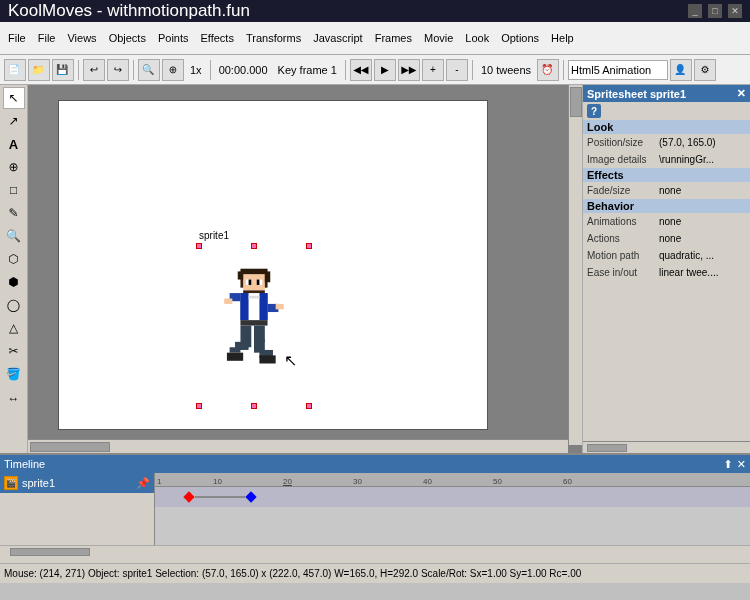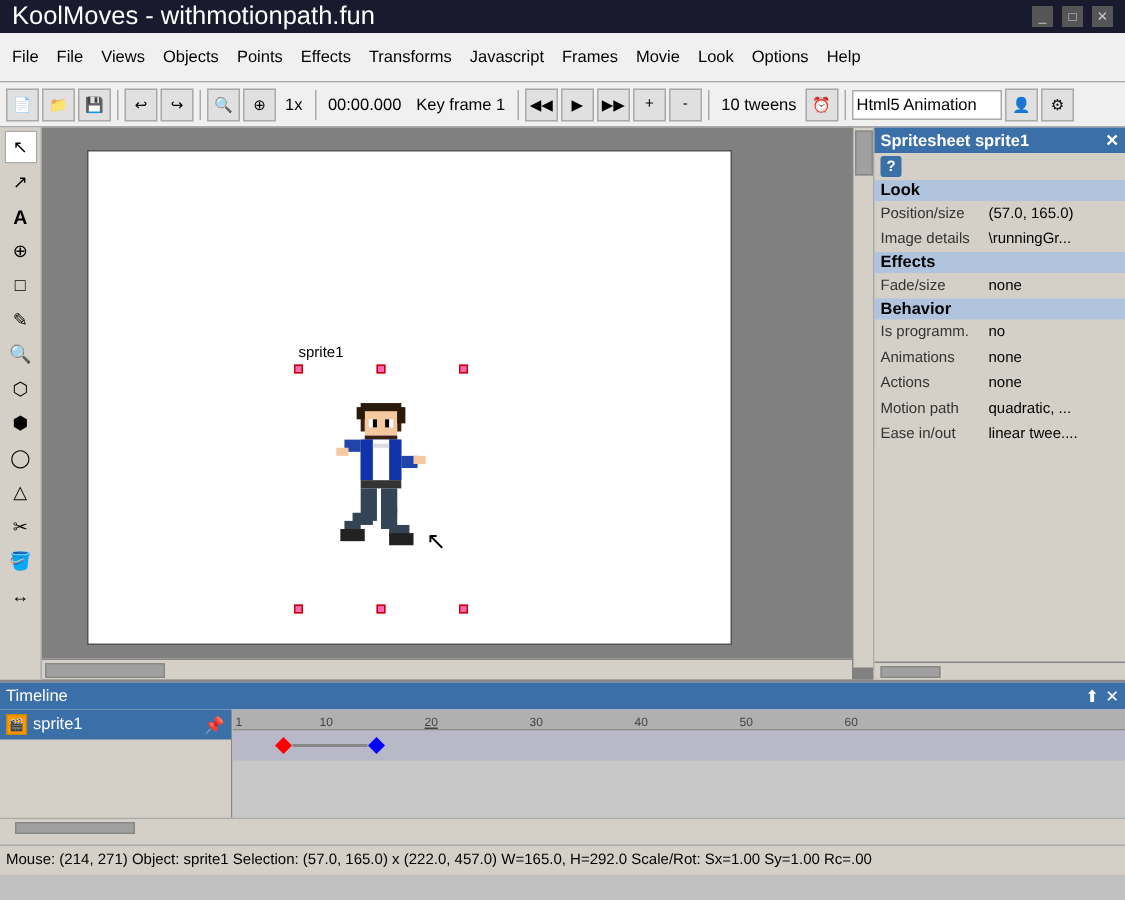--- a/index.html
+++ b/index.html
@@ -450,24 +450,20 @@
     </div>
 
     <div class="panel-section-title">Effects</div>
     <div class="panel-row">
       <span class="label">Fade/size</span>
       <span class="value">none</span>
     </div>
 
     <div class="panel-section-title">Behavior</div>
     <div class="panel-row">
-      <span class="label">Is programm.</span>
-      <span class="value">no</span>
-    </div>
-    <div class="panel-row">
       <span class="label">Animations</span>
       <span class="value">none</span>
     </div>
     <div class="panel-row">
       <span class="label">Actions</span>
       <span class="value">none</span>
     </div>
     <div class="panel-row">
       <span class="label">Motion path</span>
       <span class="value">quadratic, ...</span>

